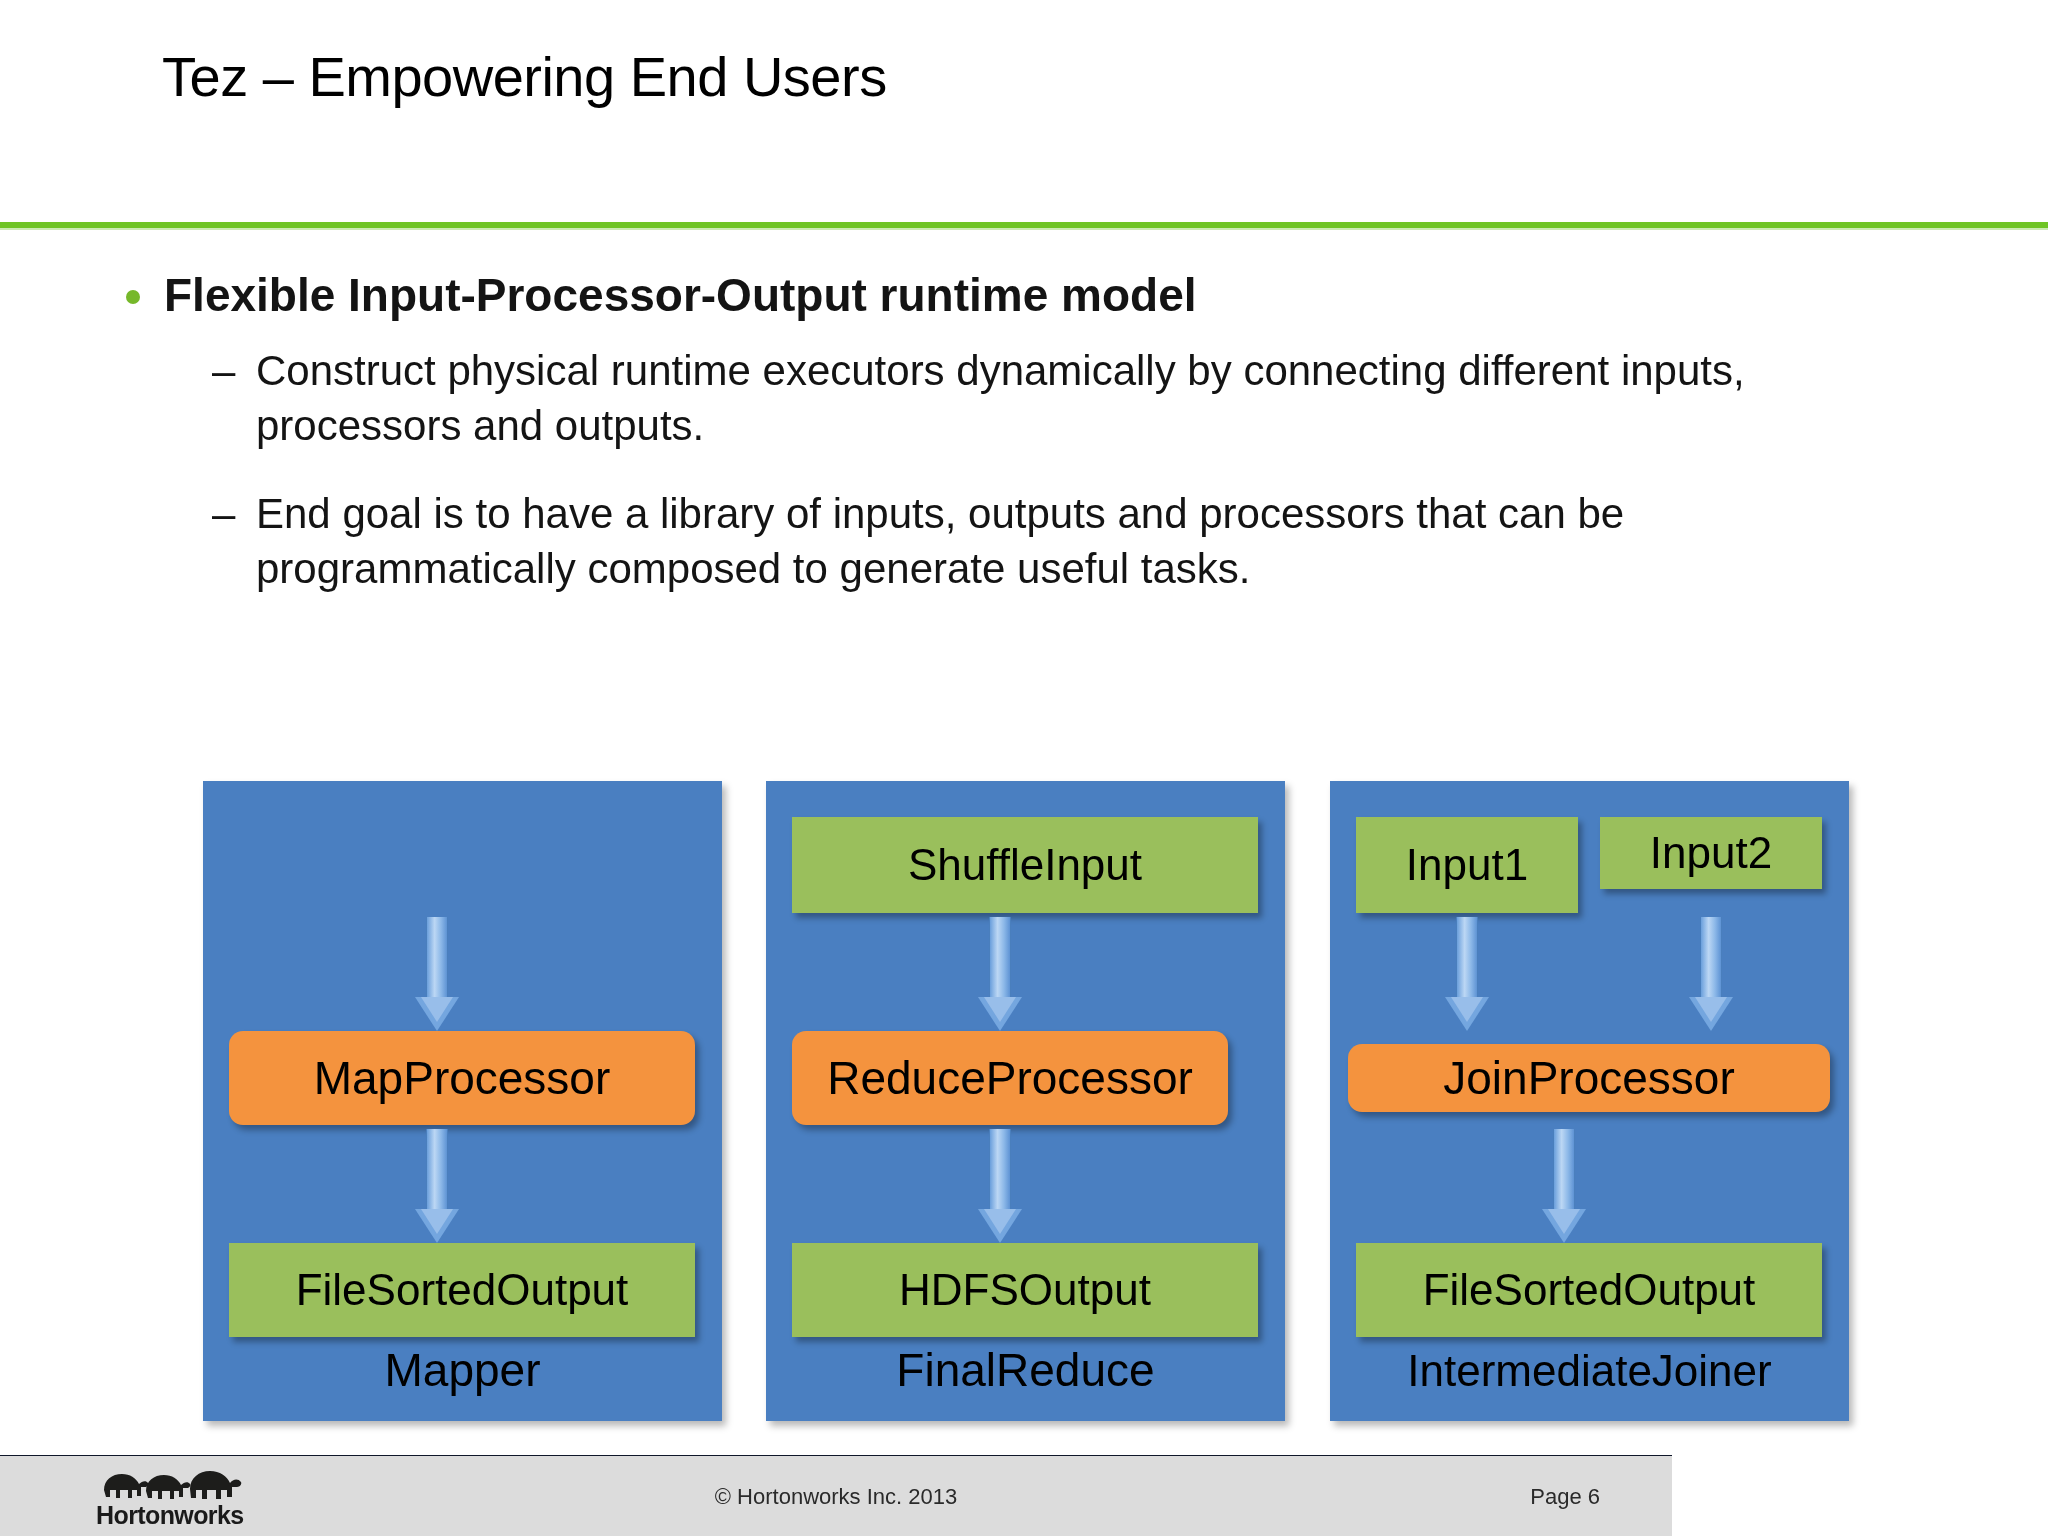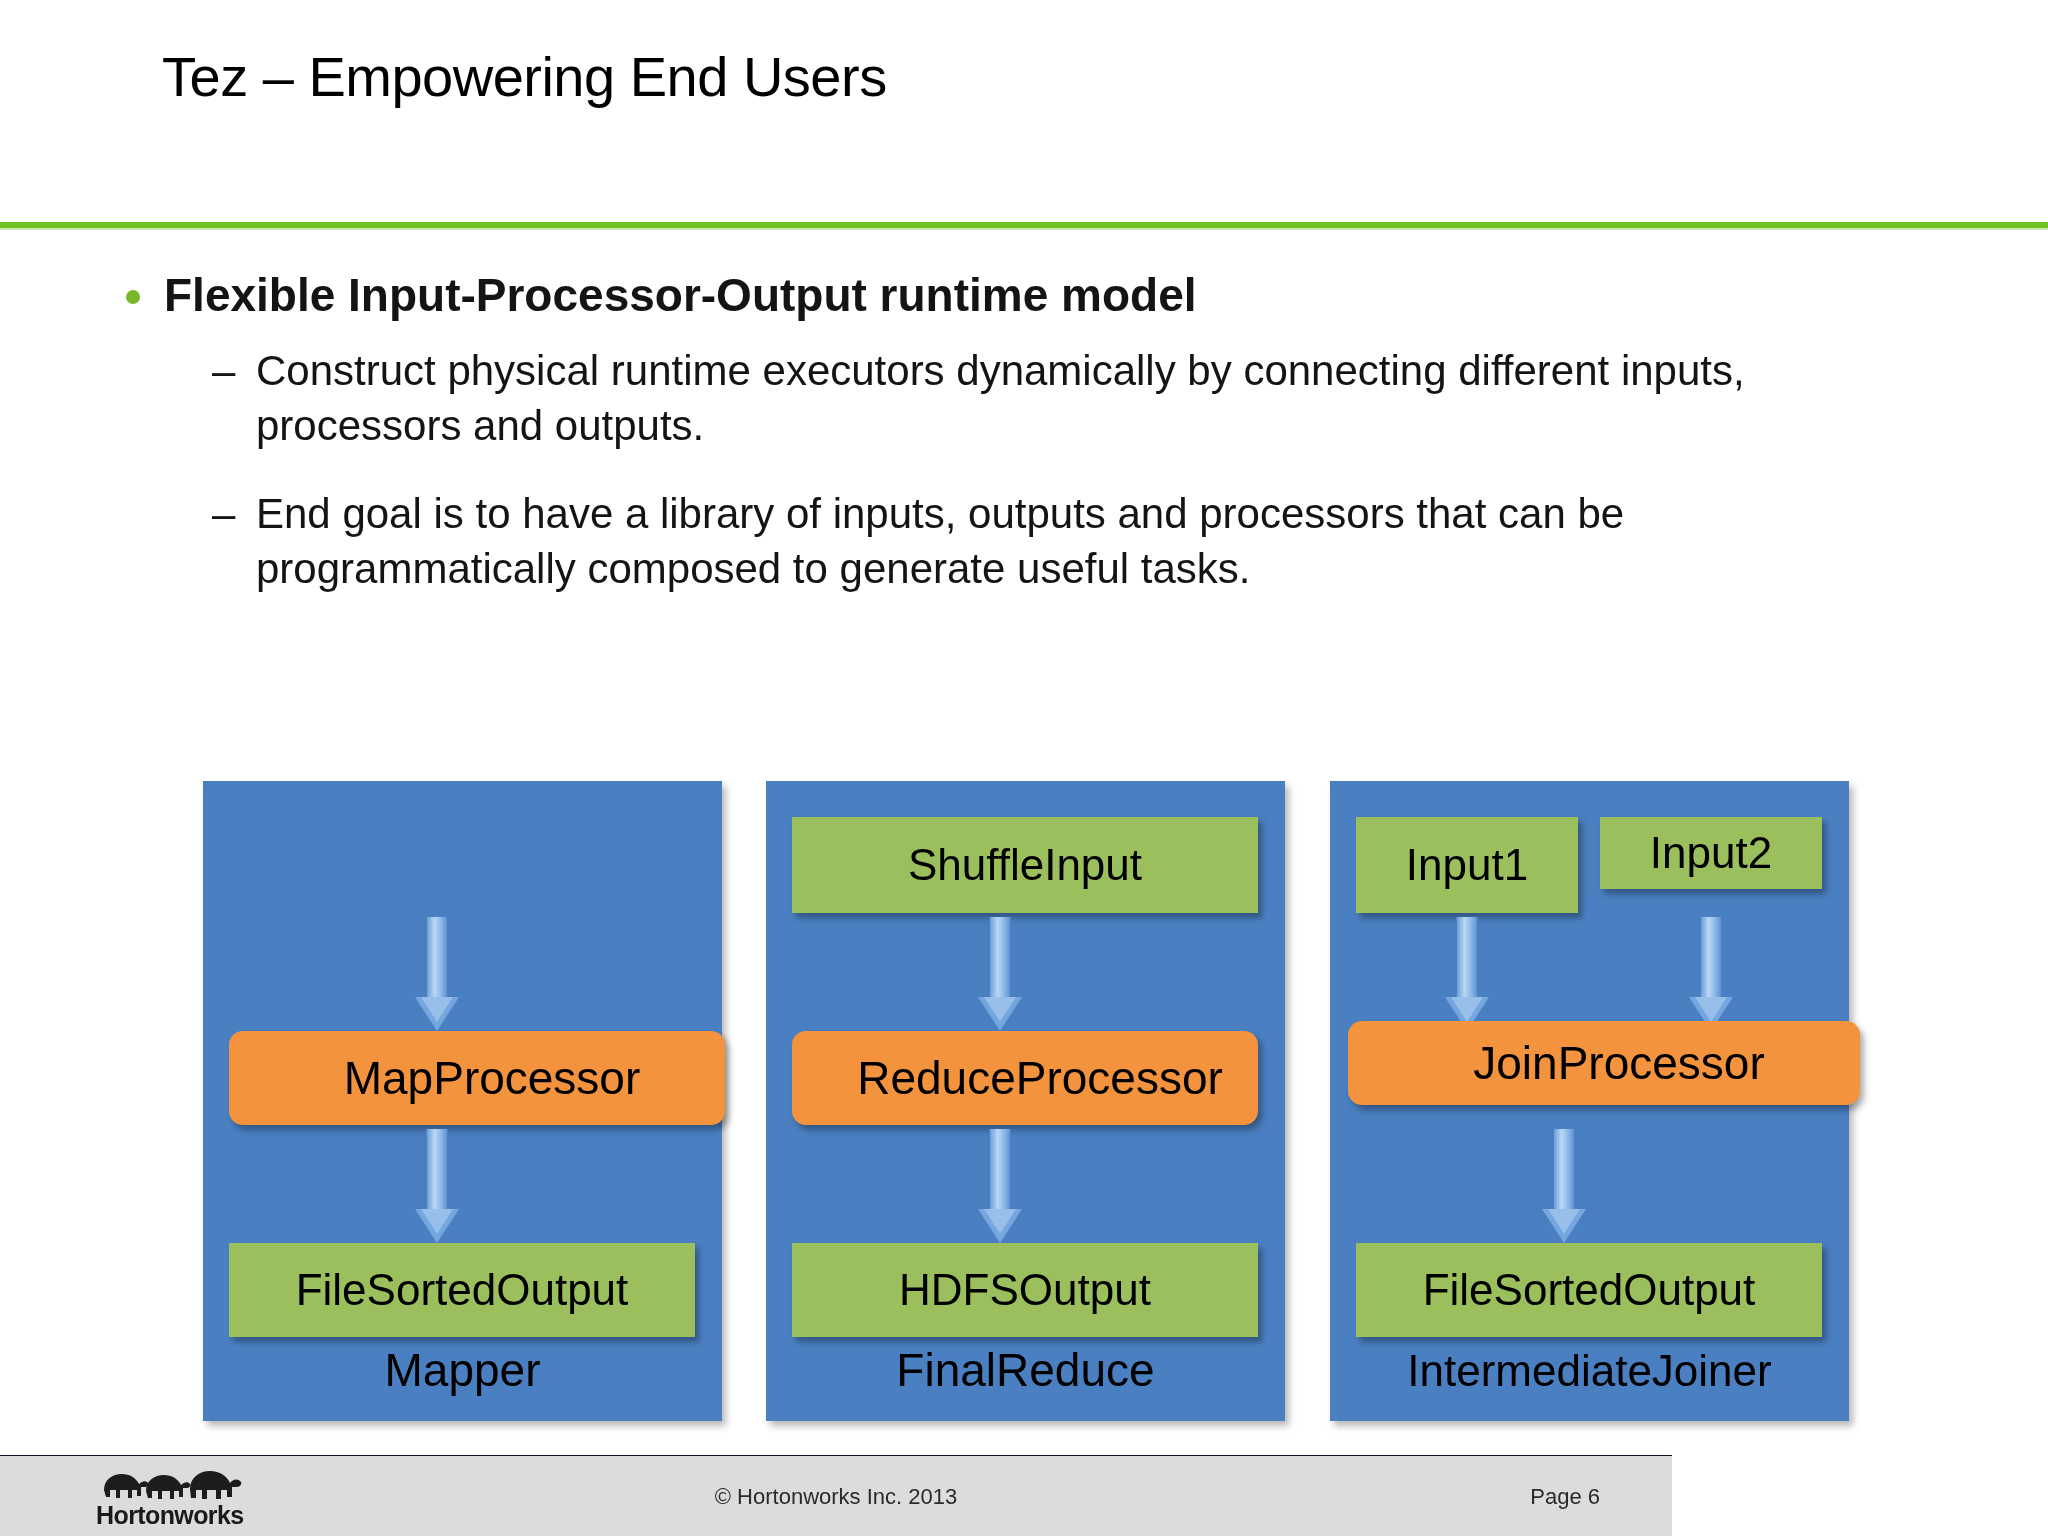--- a/index.html
+++ b/index.html
@@ -143,21 +143,20 @@
     position: absolute;
     background: #f4933e;
     color: #000000;
     font-size: 46px;
     border-radius: 14px;
     display: flex;
     align-items: center;
     justify-content: center;
     box-shadow: 4px 5px 6px rgba(0,0,0,0.32);
     white-space: nowrap;
-    padding-left: 30px;
   }
 
   
   .arrow {
     position: absolute;
     width: 44px;
   }
   .arrow .stem {
     position: absolute;
     left: 11px;
@@ -328,21 +327,21 @@
       <div class="head" style="top:80px;"></div>
       <div class="head-inner" style="top:80px;"></div>
     </div>
 
     <div class="arrow" style="left:359px; top:136px; height:114px;">
       <div class="stem" style="height:80px;"></div>
       <div class="head" style="top:80px;"></div>
       <div class="head-inner" style="top:80px;"></div>
     </div>
 
-    <div class="obox" style="left:18px; top:240px; width:482px; height:84px;justify-content:center;">
+    <div class="obox" style="left:18px; top:263px; width:482px; height:68px;justify-content:center;">
       <span>JoinProcessor</span>
     </div>
 
     <div class="arrow" style="left:212px; top:348px; height:114px;">
       <div class="stem" style="height:80px;"></div>
       <div class="head" style="top:80px;"></div>
       <div class="head-inner" style="top:80px;"></div>
     </div>
 
     <div class="gbox" style="left:26px; top:462px; width:466px; height:94px;">

